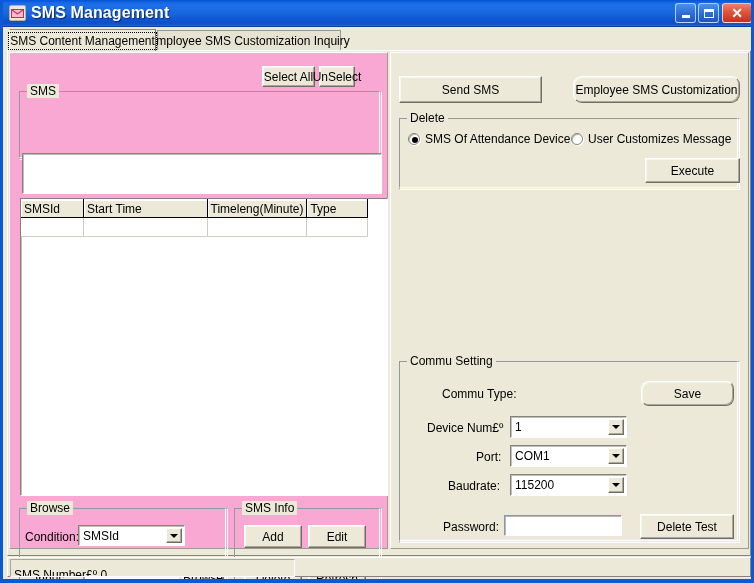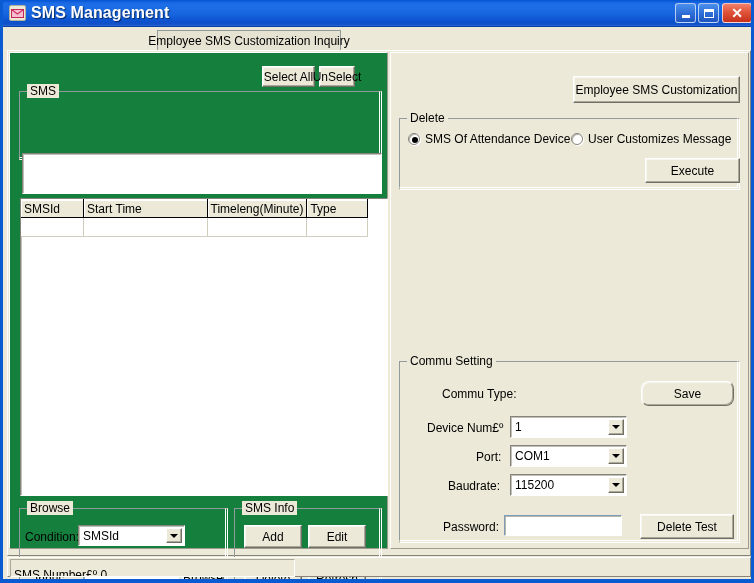--- a/index.html
+++ b/index.html
@@ -105,21 +105,21 @@
     background: #ece9d8;
     border: 1px solid #ffffff;
     border-right-color: #85837a;
     border-bottom-color: #85837a;
   }
 
   
   #left-panel {
     position: absolute; left: 1px; top: 1px;
     width: 379px; height: 497px;
-    background: #15803d;
+    background: #f9a8d4;
     border: 1px solid #ffffff;
     border-right-color: #9d9b8e;
     border-bottom-color: #9d9b8e;
   }
   #right-panel {
     position: absolute; left: 382px; top: 1px;
     width: 359px; height: 497px;
     background: #ece9d8;
     border: 1px solid #ffffff;
     border-right-color: #9d9b8e;
@@ -306,20 +306,23 @@
     </div>
     <div class="winbtn" id="btn-max">
       <div class="maxglyph"></div>
     </div>
     <div class="winbtn" id="btn-close">
       <div class="closeglyph">✕</div>
     </div>
   </div>
 
   <div id="tabstrip">
+    <div class="tab active" style="left:2px; width:147px;">
+      <span class="tablabel">SMS Content Management</span>
+    </div>
     <div class="tab inactive" style="left:150px; width:184px;">
       <span class="tablabel">Employee SMS Customization Inquiry</span>
     </div>
   </div>
 
   <div id="tabpage">
 
     <div id="left-panel">
 
       <div class="btn" style="left:252px; top:13px; width:53px; height:21px;">
@@ -399,21 +402,24 @@
       <div class="btn" style="left:234px; top:514px; width:58px; height:23px;">
         <span>Delete</span>
       </div>
       <div class="btn" style="left:298px; top:514px; width:58px; height:23px;">
         <span>Refresh</span>
       </div>
     </div>
 
     <div id="right-panel">
 
-      <div class="btn" style="left:182px; top:23px; width:167px; height:27px;">
+      <div class="btn" style="left:8px; top:23px; width:143px; height:27px;">
+        <span>Send SMS</span>
+      </div>
+      <div class="btn" style="left:182px; top:23px; width:167px; height:27px;border-radius:9px;">
         <span>Employee SMS Customization</span>
       </div>
 
       <div class="groupbox" style="left:8px; top:65px; width:341px; height:72px;">
         <div class="gb-inner"></div>
         <div class="gb-title">Delete</div>
       </div>
       <div class="radio checked" style="left:17px; top:79px;">
         <span class="dot"></span>
         <span>SMS Of Attendance Device</span>

